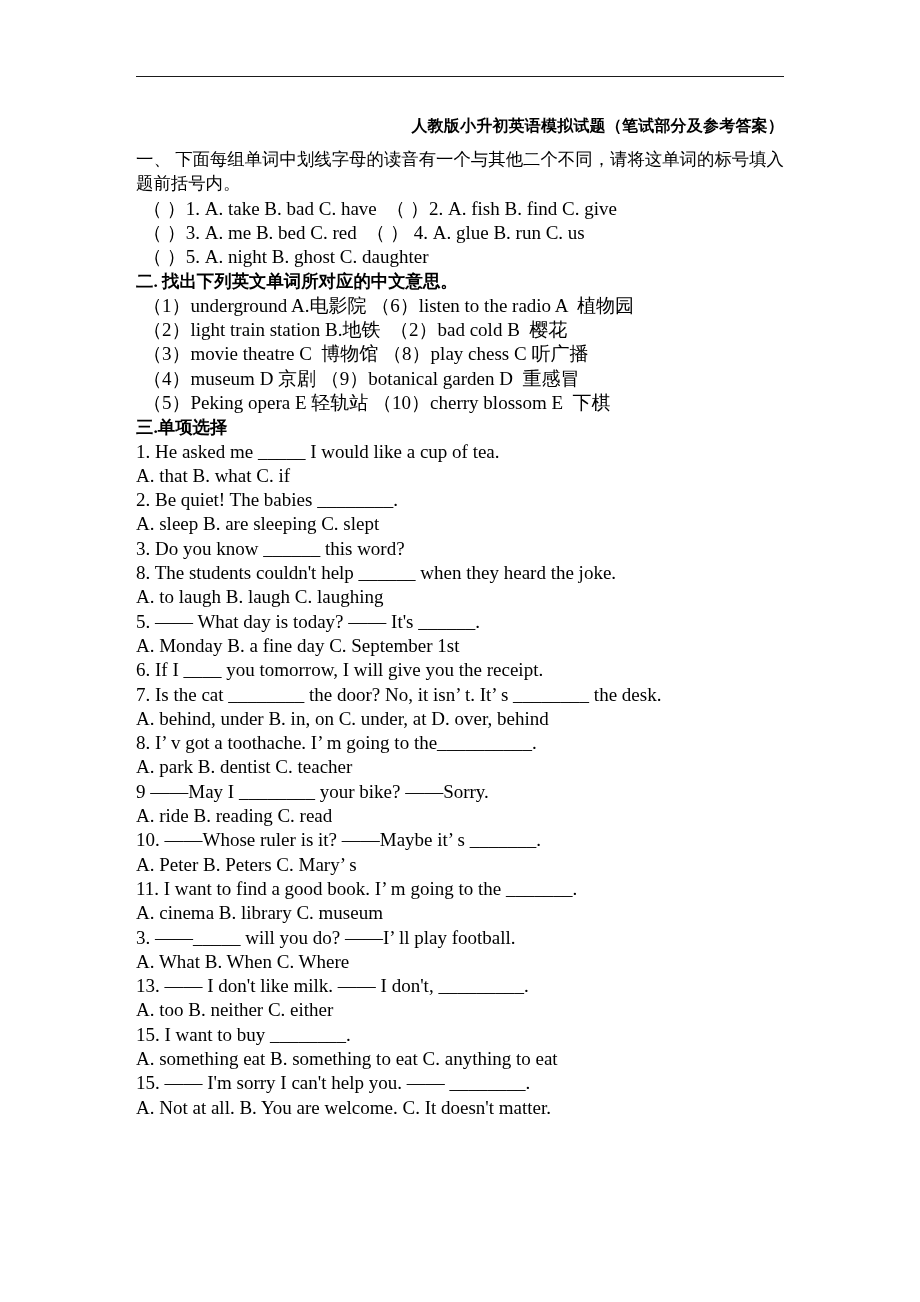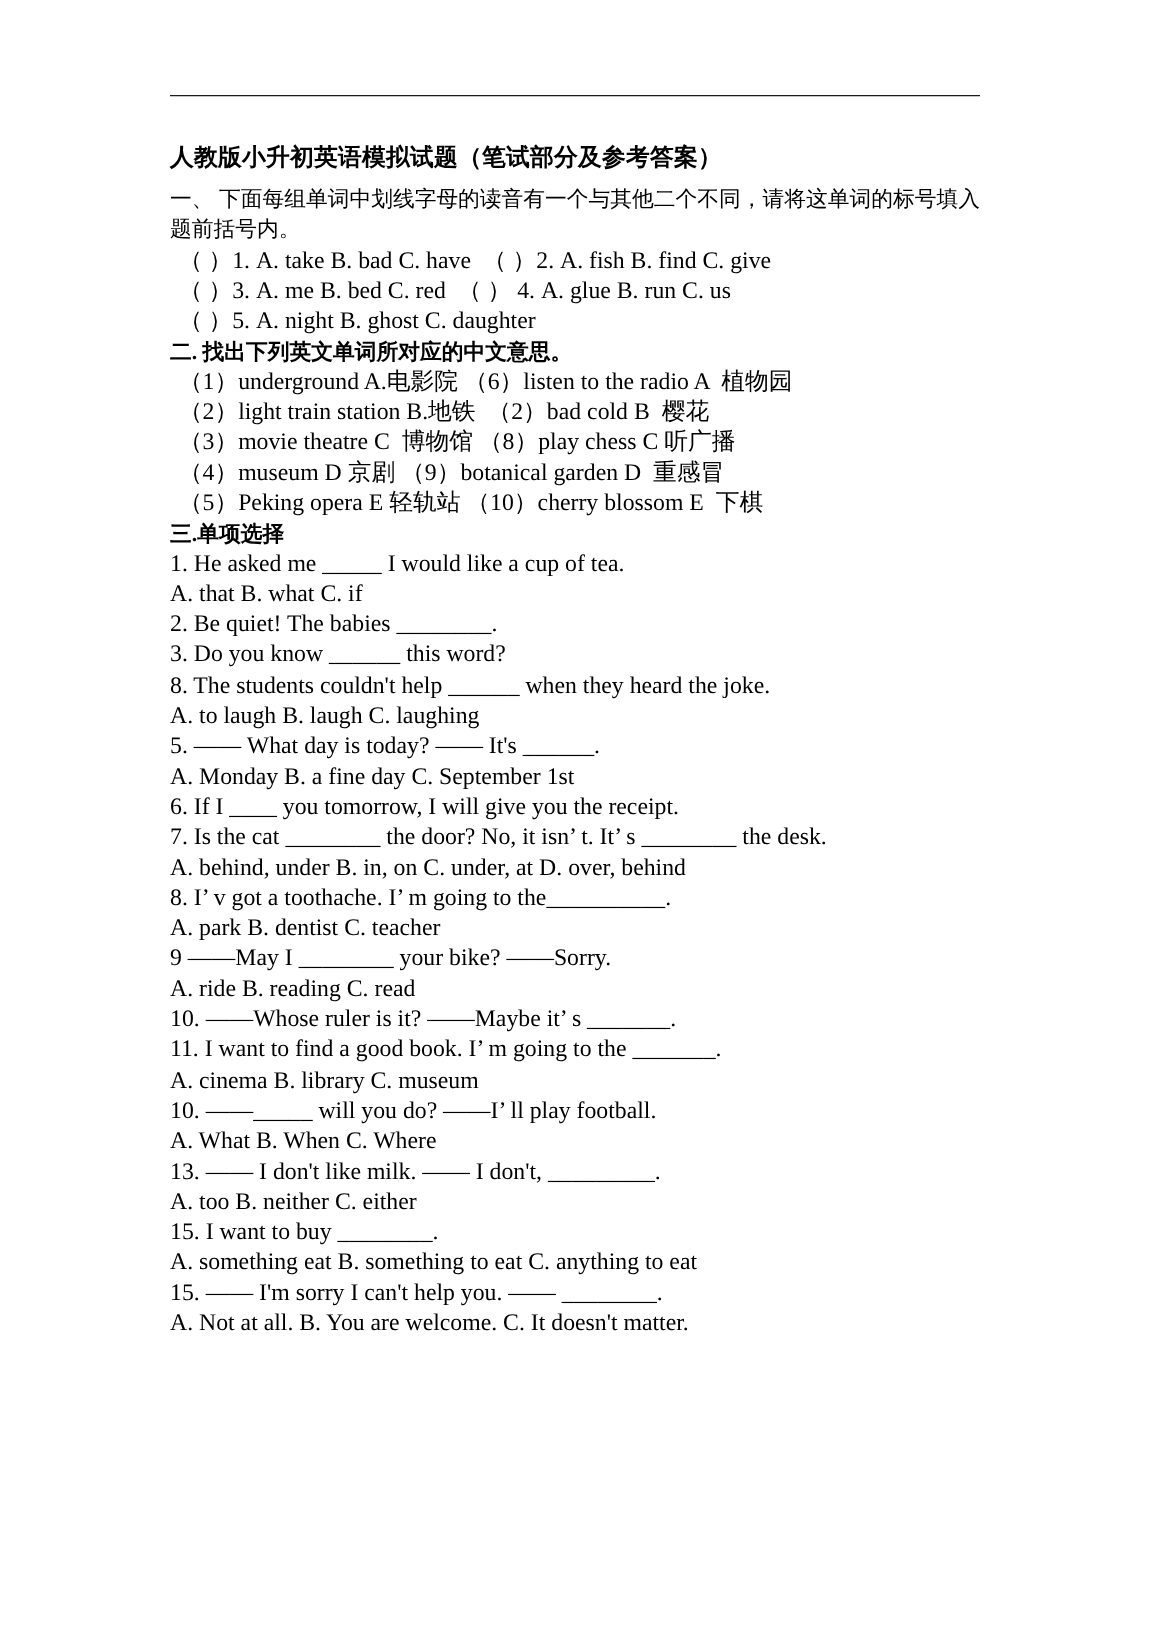--- a/index.html
+++ b/index.html
@@ -41,24 +41,24 @@
     border: 0;
     border-top: 1.6px solid #1a1a1a;
     margin: 16px 0 0 0;
     padding: 0;
   }
 
   
   .doc-title {
     margin: 0;
     padding: 34px 0 6px 0;
-    text-align: left;
+    text-align: right;
     font-family: "DejaVu Sans", "Liberation Sans", sans-serif;
     font-weight: bold;
-    font-size: 19px;
+    font-size: 16px;
     line-height: 30px;
     letter-spacing: 0.2px;
     color: #000;
   }
 
   
   .body-block {
     font-size: 17.4px;
     line-height: 24.3px;
     color: #000;
@@ -123,20 +123,21 @@
       <div class="line line-indent">（3）movie theatre C  博物馆 （8）play chess C 听广播</div>
       <div class="line line-indent">（4）museum D 京剧 （9）botanical garden D  重感冒</div>
       <div class="line line-indent">（5）Peking opera E 轻轨站 （10）cherry blossom E  下棋</div>
 
       <div class="sec-head">三.单项选择</div>
 
       <div class="line">1. He asked me _____ I would like a cup of tea.</div>
       <div class="line">A. that B. what C. if</div>
 
       <div class="line">2. Be quiet! The babies ________.</div>
+      <div class="line">A. sleep B. are sleeping C. slept</div>
 
       <div class="line">3. Do you know ______ this word?</div>
 
       <div class="line">8. The students couldn't help ______ when they heard the joke.</div>
       <div class="line">A. to laugh B. laugh C. laughing</div>
 
       <div class="line">5. —— What day is today? —— It's ______.</div>
       <div class="line">A. Monday B. a fine day C. September 1st</div>
 
       <div class="line">6. If I ____ you tomorrow, I will give you the receipt.</div>
@@ -144,25 +145,26 @@
       <div class="line">7. Is the cat ________ the door? No, it isn’ t. It’ s ________ the desk.</div>
       <div class="line">A. behind, under B. in, on C. under, at D. over, behind</div>
 
       <div class="line">8. I’ v got a toothache. I’ m going to the__________.</div>
       <div class="line">A. park B. dentist C. teacher</div>
 
       <div class="line">9 ——May I ________ your bike? ——Sorry.</div>
       <div class="line">A. ride B. reading C. read</div>
 
       <div class="line">10. ——Whose ruler is it? ——Maybe it’ s _______.</div>
+      <div class="line">A. Peter B. Peters C. Mary’ s</div>
 
       <div class="line">11. I want to find a good book. I’ m going to the _______.</div>
       <div class="line">A. cinema B. library C. museum</div>
 
-      <div class="line">10. ——_____ will you do? ——I’ ll play football.</div>
+      <div class="line">3. ——_____ will you do? ——I’ ll play football.</div>
       <div class="line">A. What B. When C. Where</div>
 
       <div class="line">13. —— I don't like milk. —— I don't, _________.</div>
       <div class="line">A. too B. neither C. either</div>
 
       <div class="line">15. I want to buy ________.</div>
       <div class="line">A. something eat B. something to eat C. anything to eat</div>
 
       <div class="line">15. —— I'm sorry I can't help you. —— ________.</div>
       <div class="line">A. Not at all. B. You are welcome. C. It doesn't matter.</div>

